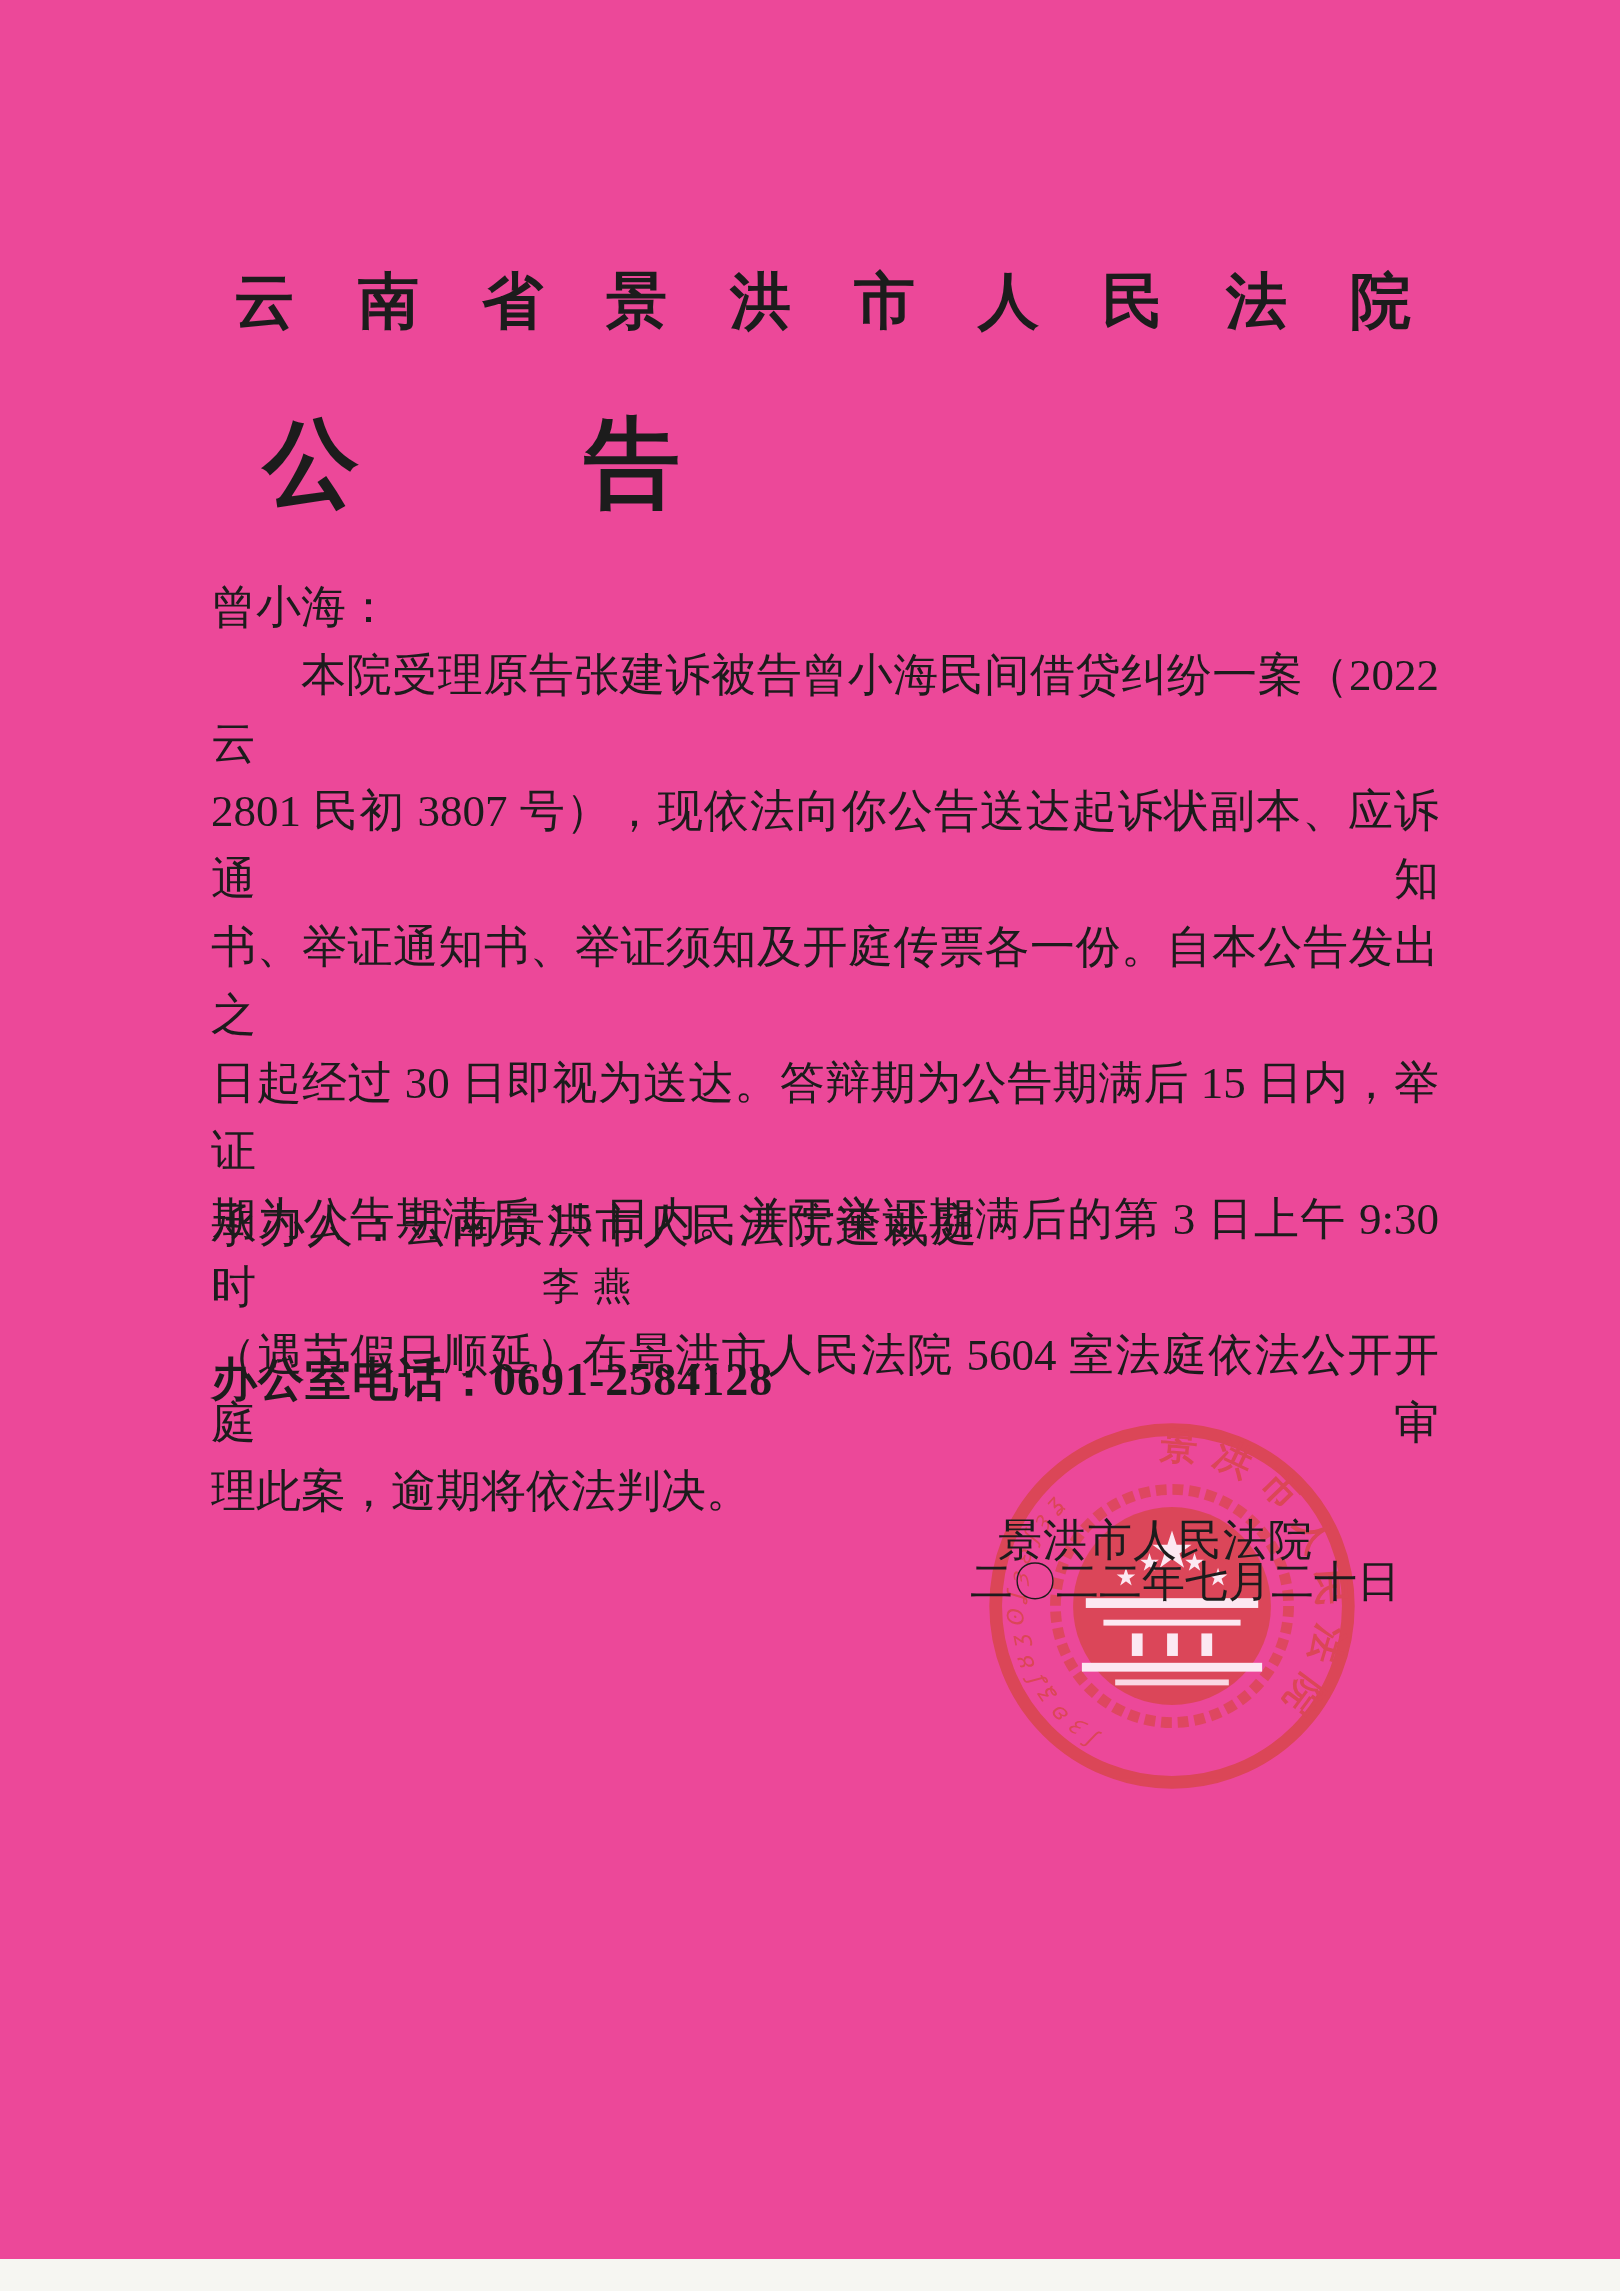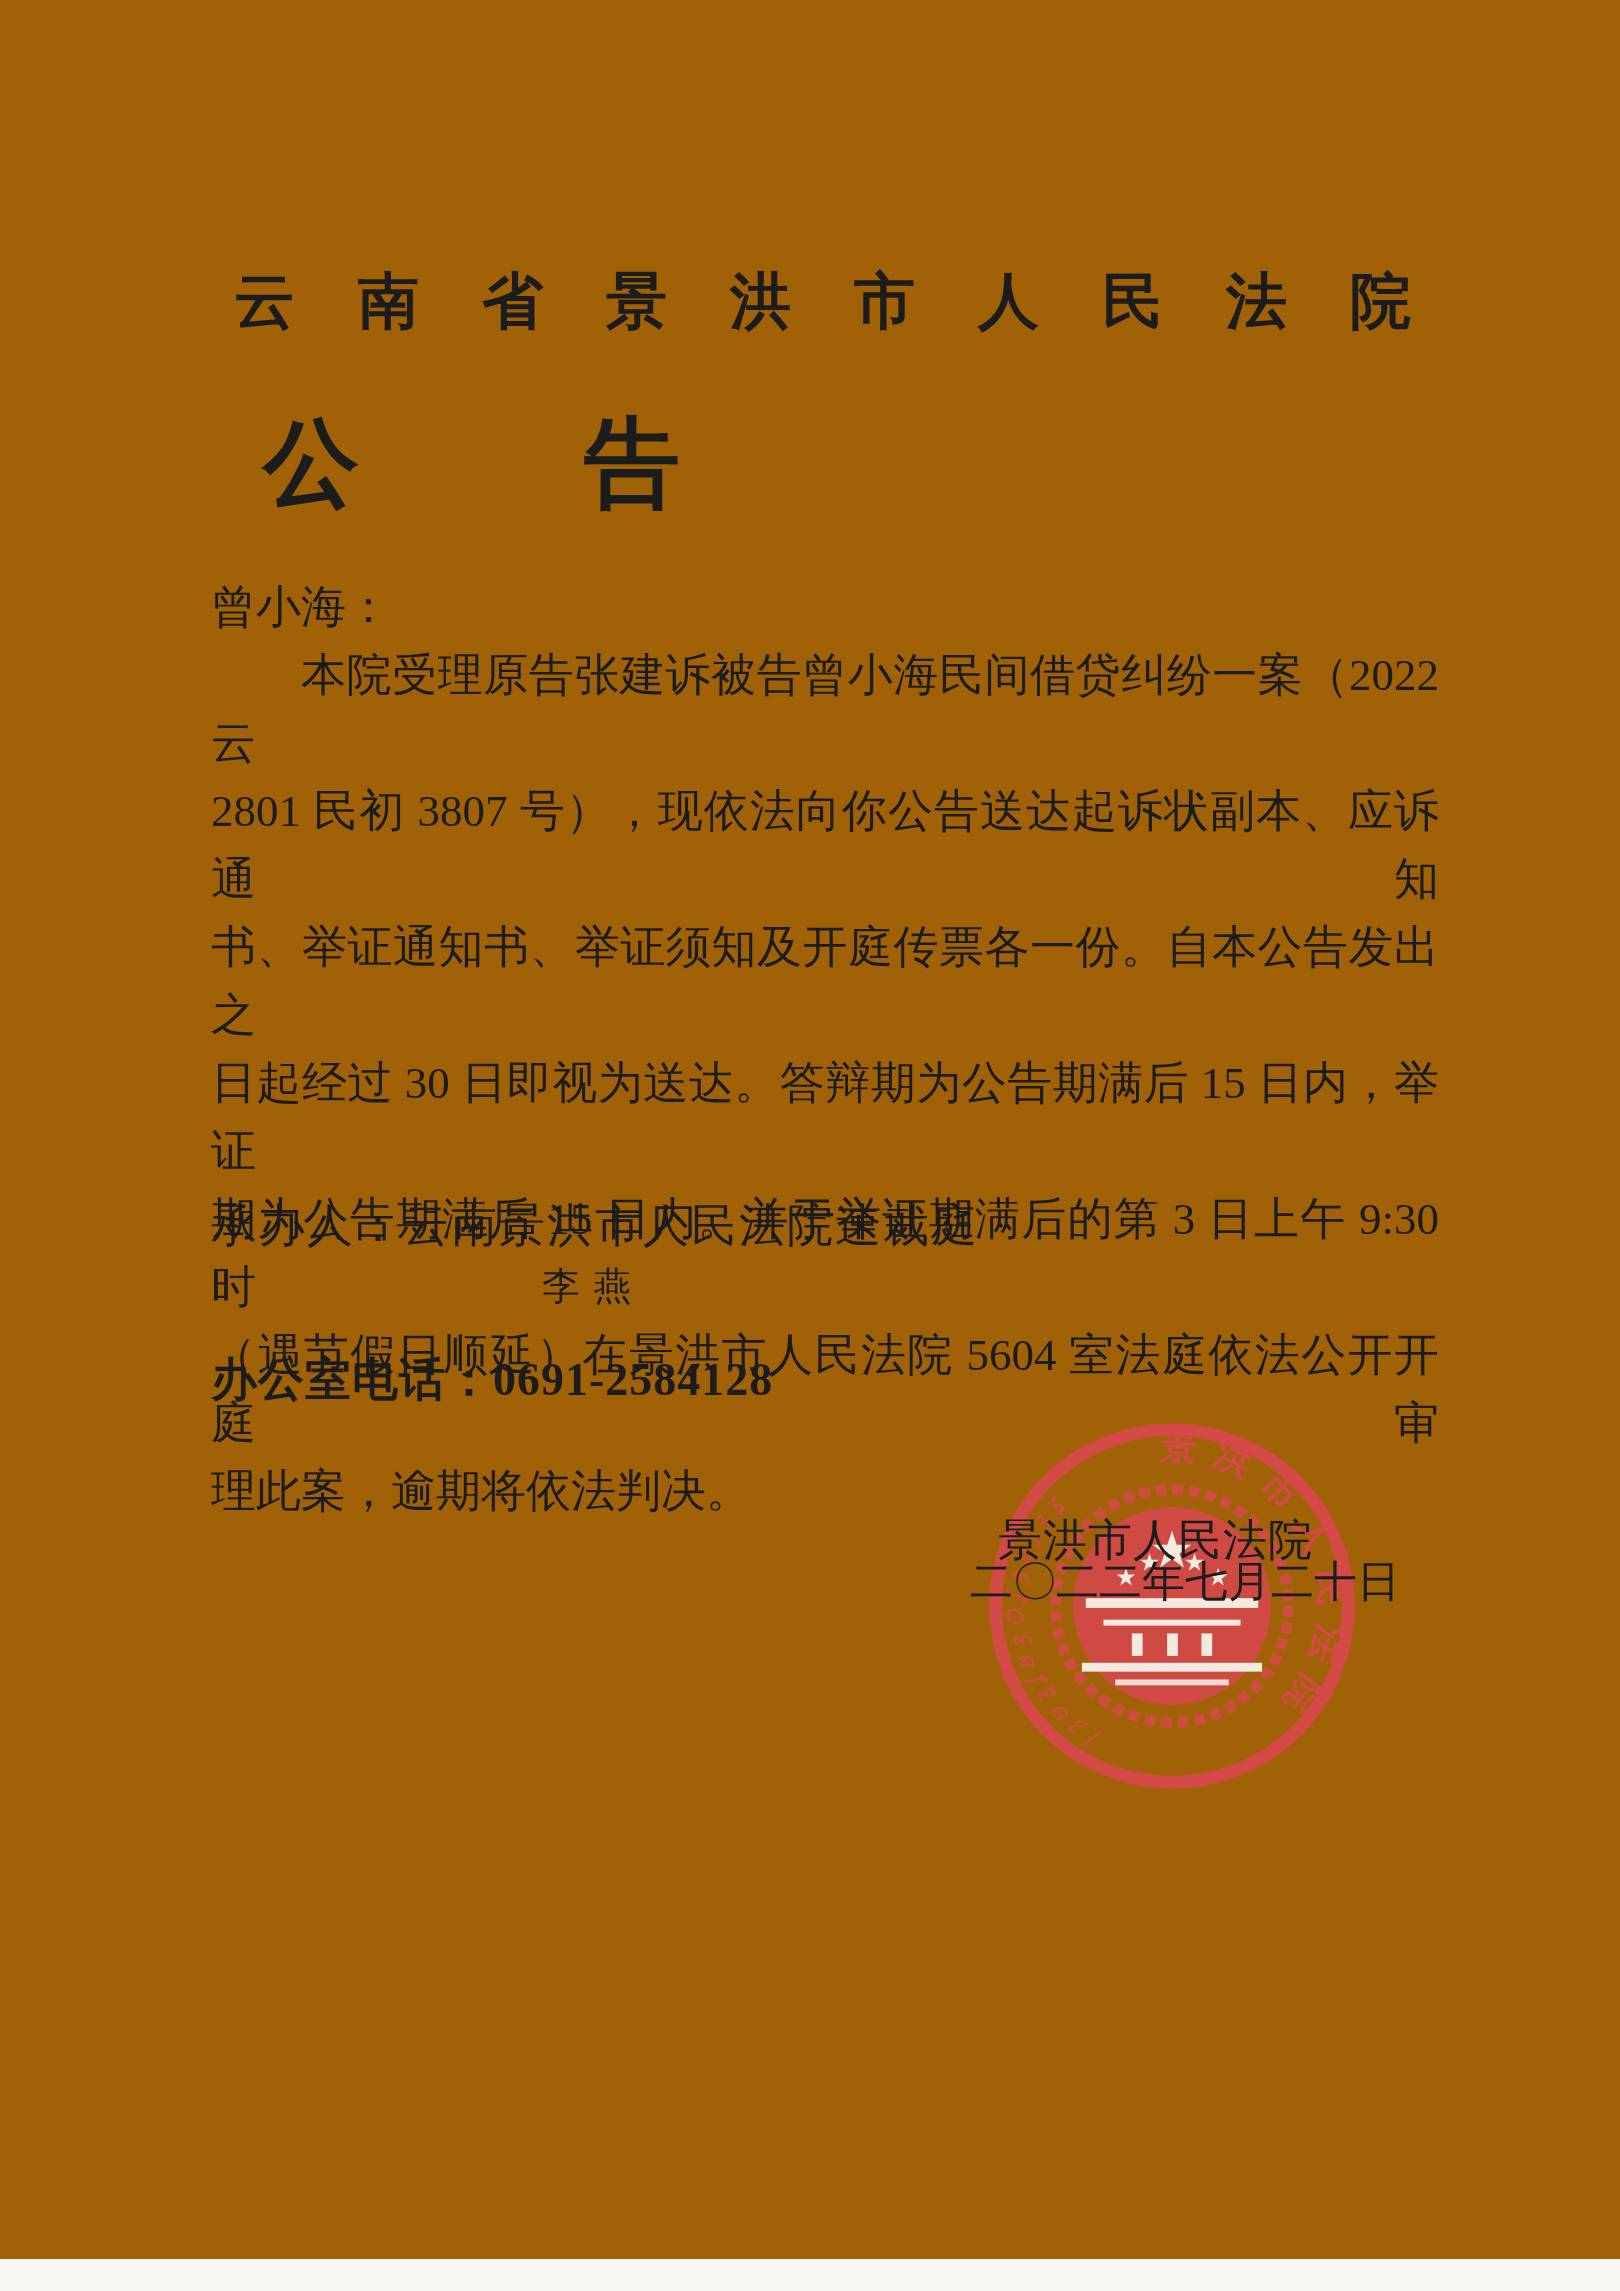--- a/index.html
+++ b/index.html
@@ -1,20 +1,20 @@
 <!DOCTYPE html>
 <html><head>
 <meta charset="utf-8">
 <style>
   :root { --seal-red: #d9464e; --ink: #1c1c1c; }
   html,body { margin:0; padding:0; background:#e8e8e8; }
   #page {
     position: relative;
     width: 1620px; height: 2292px;
-    background: #a16207;
+    background: #ec4899;
     overflow: hidden;
     font-family: "Liberation Serif", "DejaVu Serif", serif;
     color: var(--ink);
   }
   .abs { position:absolute; }
 
   .court-title {
     top: 271px; left: 0; width: 1620px;
     text-align: center;
     font-size: 61px; font-weight: 700;

